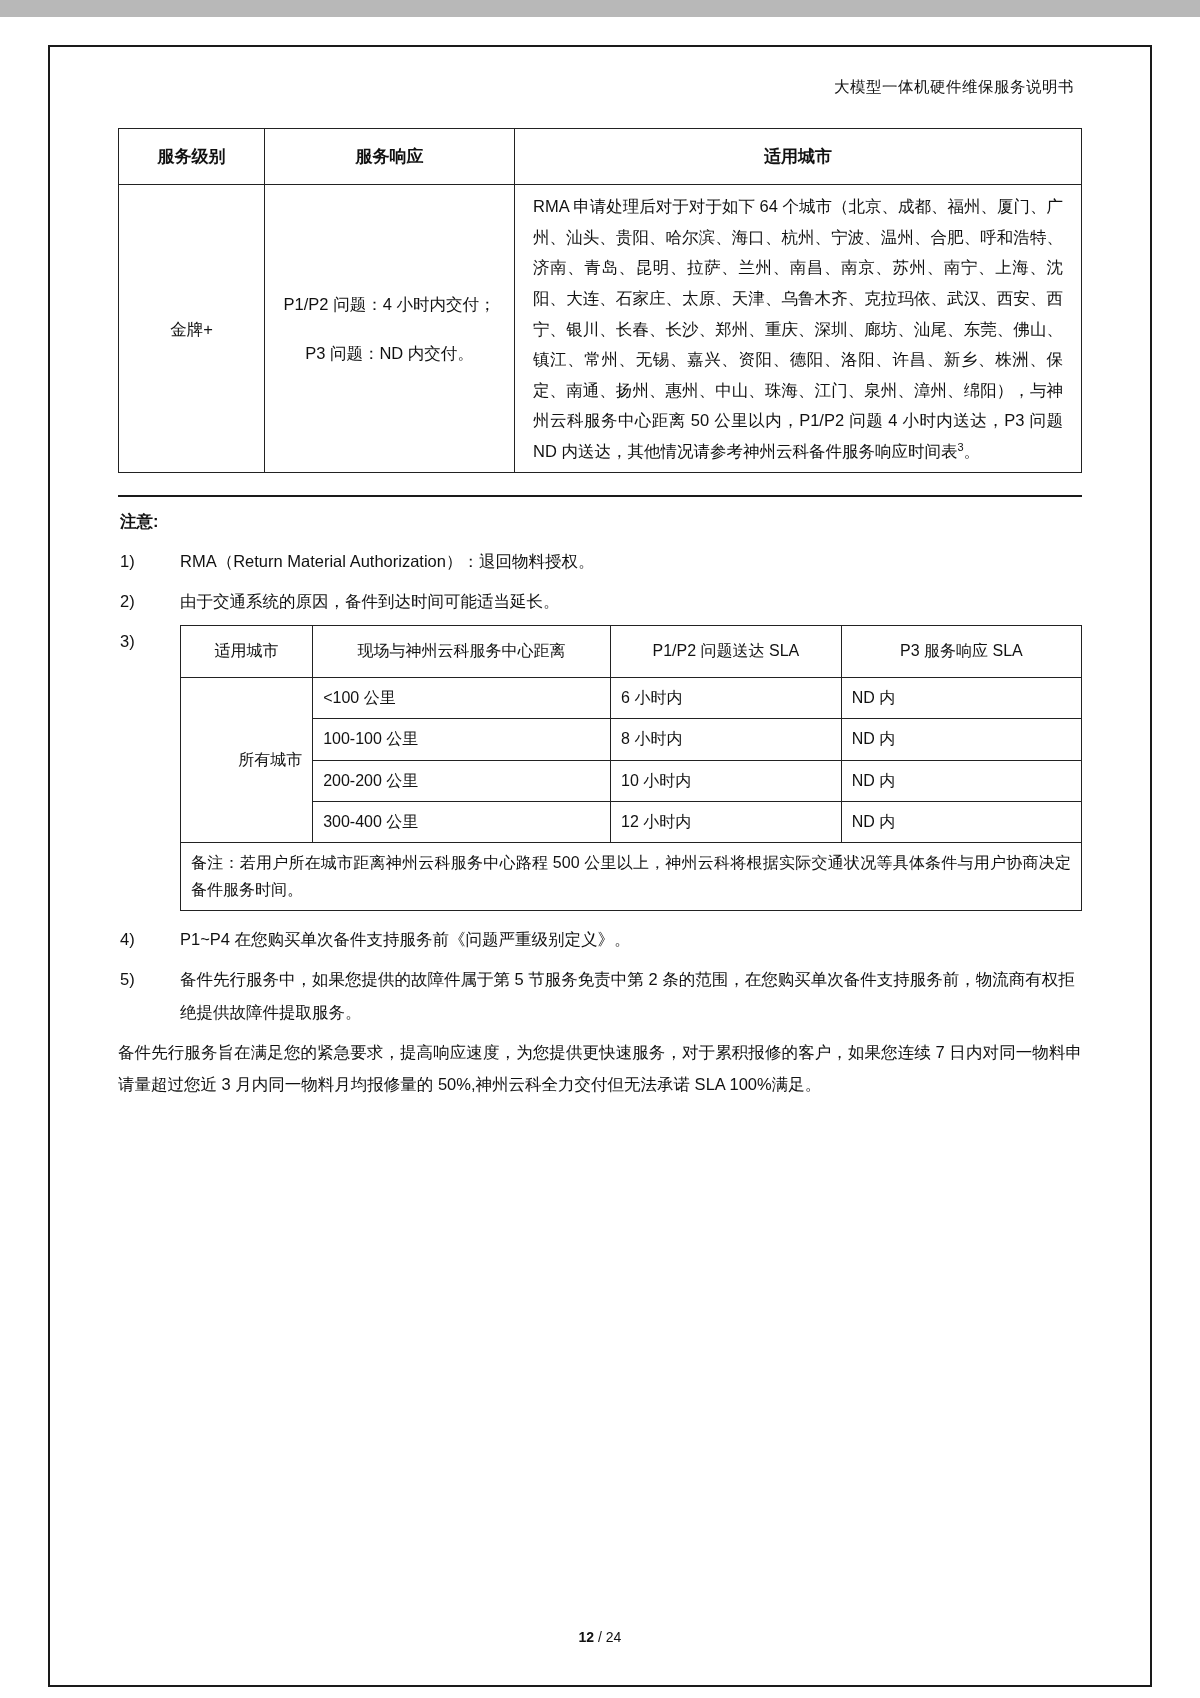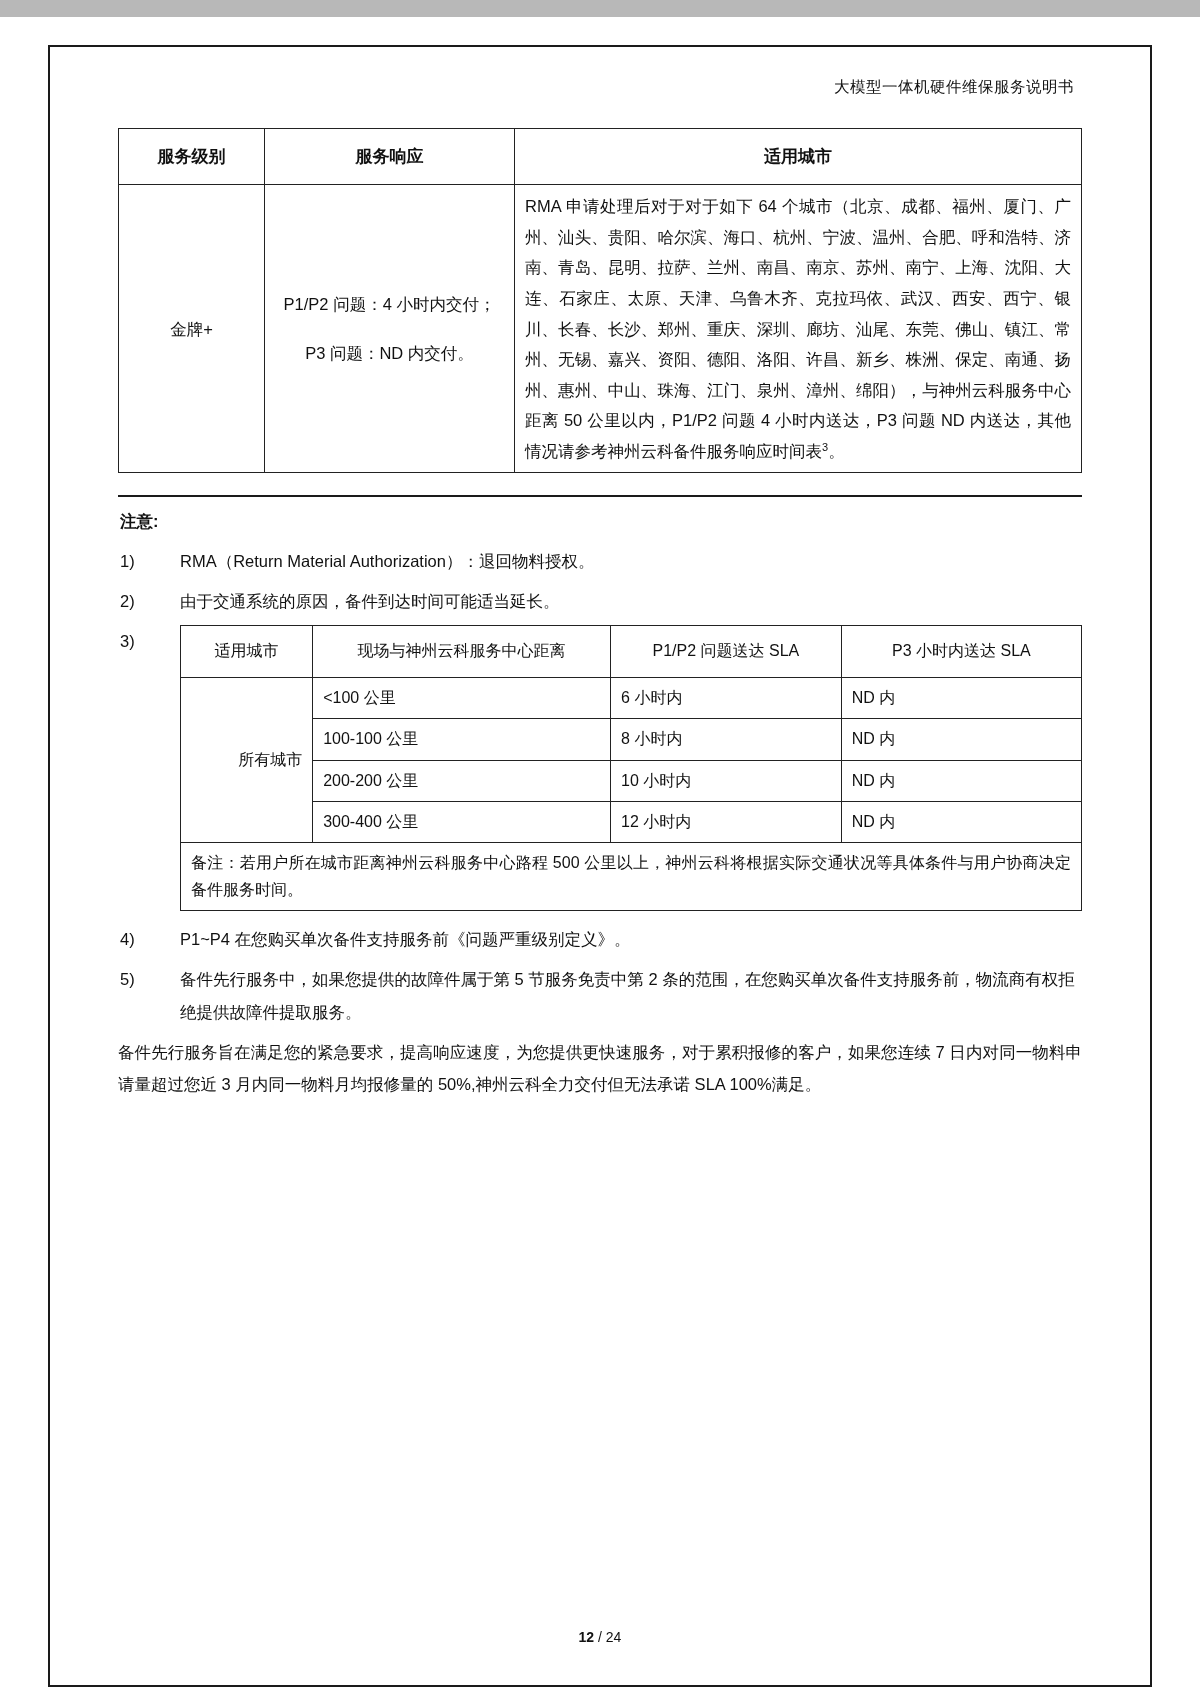--- a/index.html
+++ b/index.html
@@ -47,21 +47,21 @@
 
   
   table.grid {
     border-collapse: collapse;
     width: 100%;
     table-layout: fixed;
   }
   table.grid th, table.grid td {
     border: 1.6px solid #222;
     vertical-align: middle;
-    padding: 6px 10px;
+    padding: 6px 18px;
     font-size: 16.5px;
     color: #111;
     line-height: 1.85;
   }
   table.grid th {
     font-weight: bold;
     text-align: center;
     font-size: 17px;
     padding: 12px 23px;
   }
@@ -227,21 +227,21 @@
             <col style="width:110px">
             <col style="width:248px">
             <col style="width:192px">
             <col style="width:200px">
           </colgroup>
           <thead>
             <tr>
               <th>适用城市</th>
               <th>现场与神州云科服务中心距离</th>
               <th>P1/P2 问题送达 SLA</th>
-              <th>P3 小时内送达 SLA</th>
+              <th>P3 服务响应 SLA</th>
             </tr>
           </thead>
           <tbody>
             <tr>
               <td class="city" rowspan="4">所有城市</td>
               <td>&lt;100 公里</td>
               <td>6 小时内</td>
               <td>ND 内</td>
             </tr>
             <tr>

